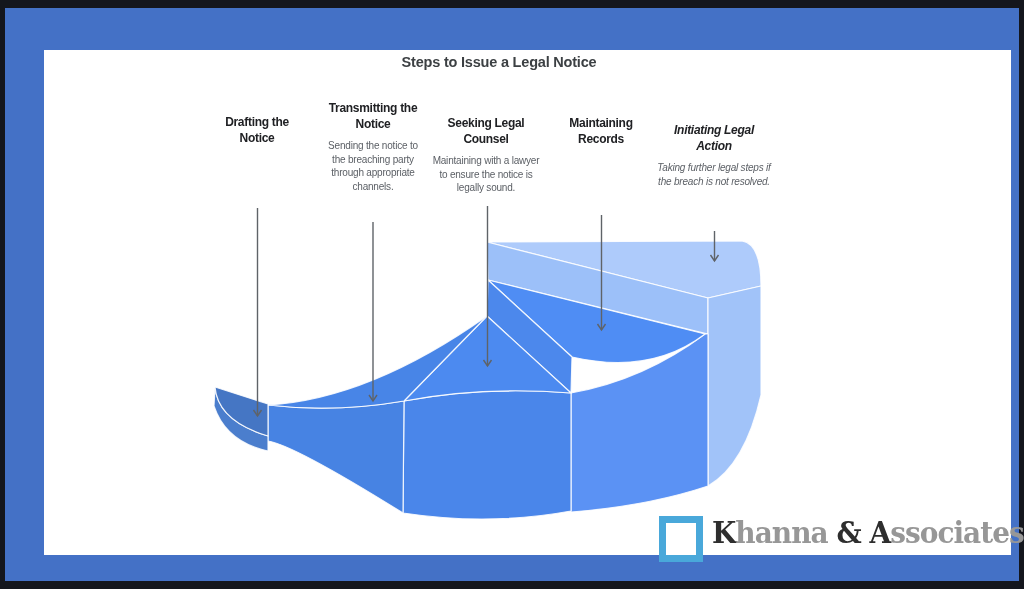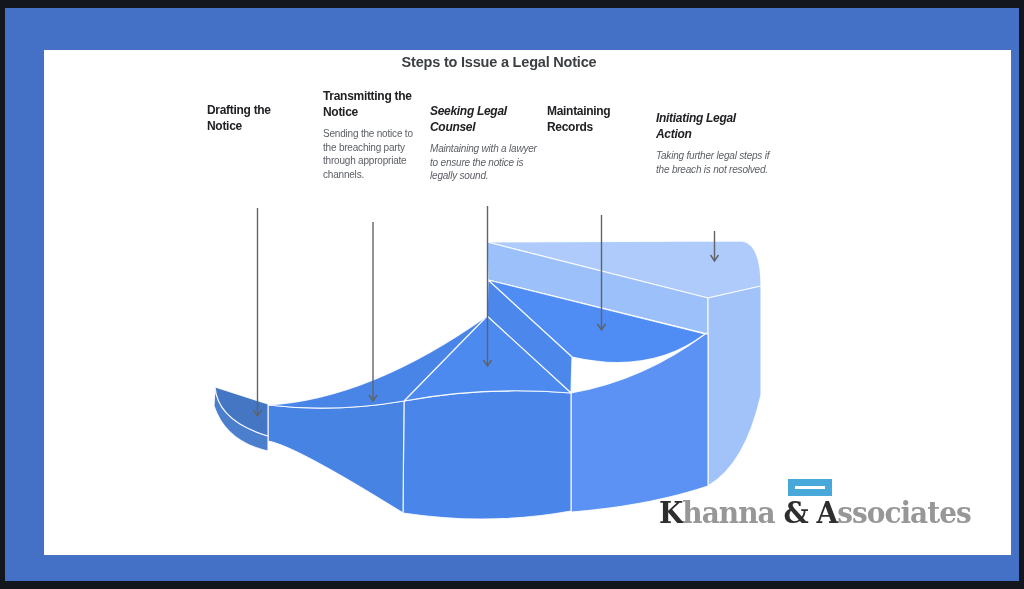--- a/index.html
+++ b/index.html
@@ -15,38 +15,38 @@
   .canvas{
     position:absolute;left:39px;top:42px;width:967px;height:505px;
     background:#ffffff;
   }
   .diagram-title{
     position:absolute;left:0;top:4px;width:886px;
     text-align:center;font-size:14.5px;font-weight:bold;color:#3c4043;
     letter-spacing:-0.2px;
     padding-left:12px;
   }
-  .step-col{position:absolute;}
+  .step-col{position:absolute;text-align:center;margin-top:12px;}
   .step-col h3{
     margin:0;font-size:12px;font-weight:bold;color:#202124;
     line-height:1.3;letter-spacing:-0.3px;
   }
   .step-col p{
     margin:7px 0 0 0;font-size:10px;color:#5c6066;
     line-height:1.35;letter-spacing:-0.2px;
   }
   .c1{left:163px;top:53px;width:100px;}
   .c2{left:279px;top:39px;width:100px;}
-  .c3{left:386px;top:54px;width:112px;font-style:italic;}
+  .c3{left:386px;top:54px;width:112px;}
   .c4{left:503px;top:54px;width:108px;}
   .c5{left:612px;top:61px;width:116px;font-style:italic;}
   svg.stairs{position:absolute;left:0;top:0;}
   .logo{
-    position:absolute;left:615px;top:429px;height:50px;
-    display:flex;align-items:center;white-space:nowrap;flex-direction:column;
+    position:absolute;left:615px;top:466px;height:50px;
+    display:flex;align-items:flex-start;white-space:nowrap;
   }
   .logo-square{
     width:30px;height:32px;border:7px solid #49a8da;background:#ffffff;
     margin-right:9px;
   }
   .logo-text{
     font-family:"DejaVu Serif", serif;font-weight:bold;font-size:28px;
     letter-spacing:-1px;transform:scaleY(1.06);
   }
   .logo-text [data-shade="dark"]{color:#2e2e2e;}

